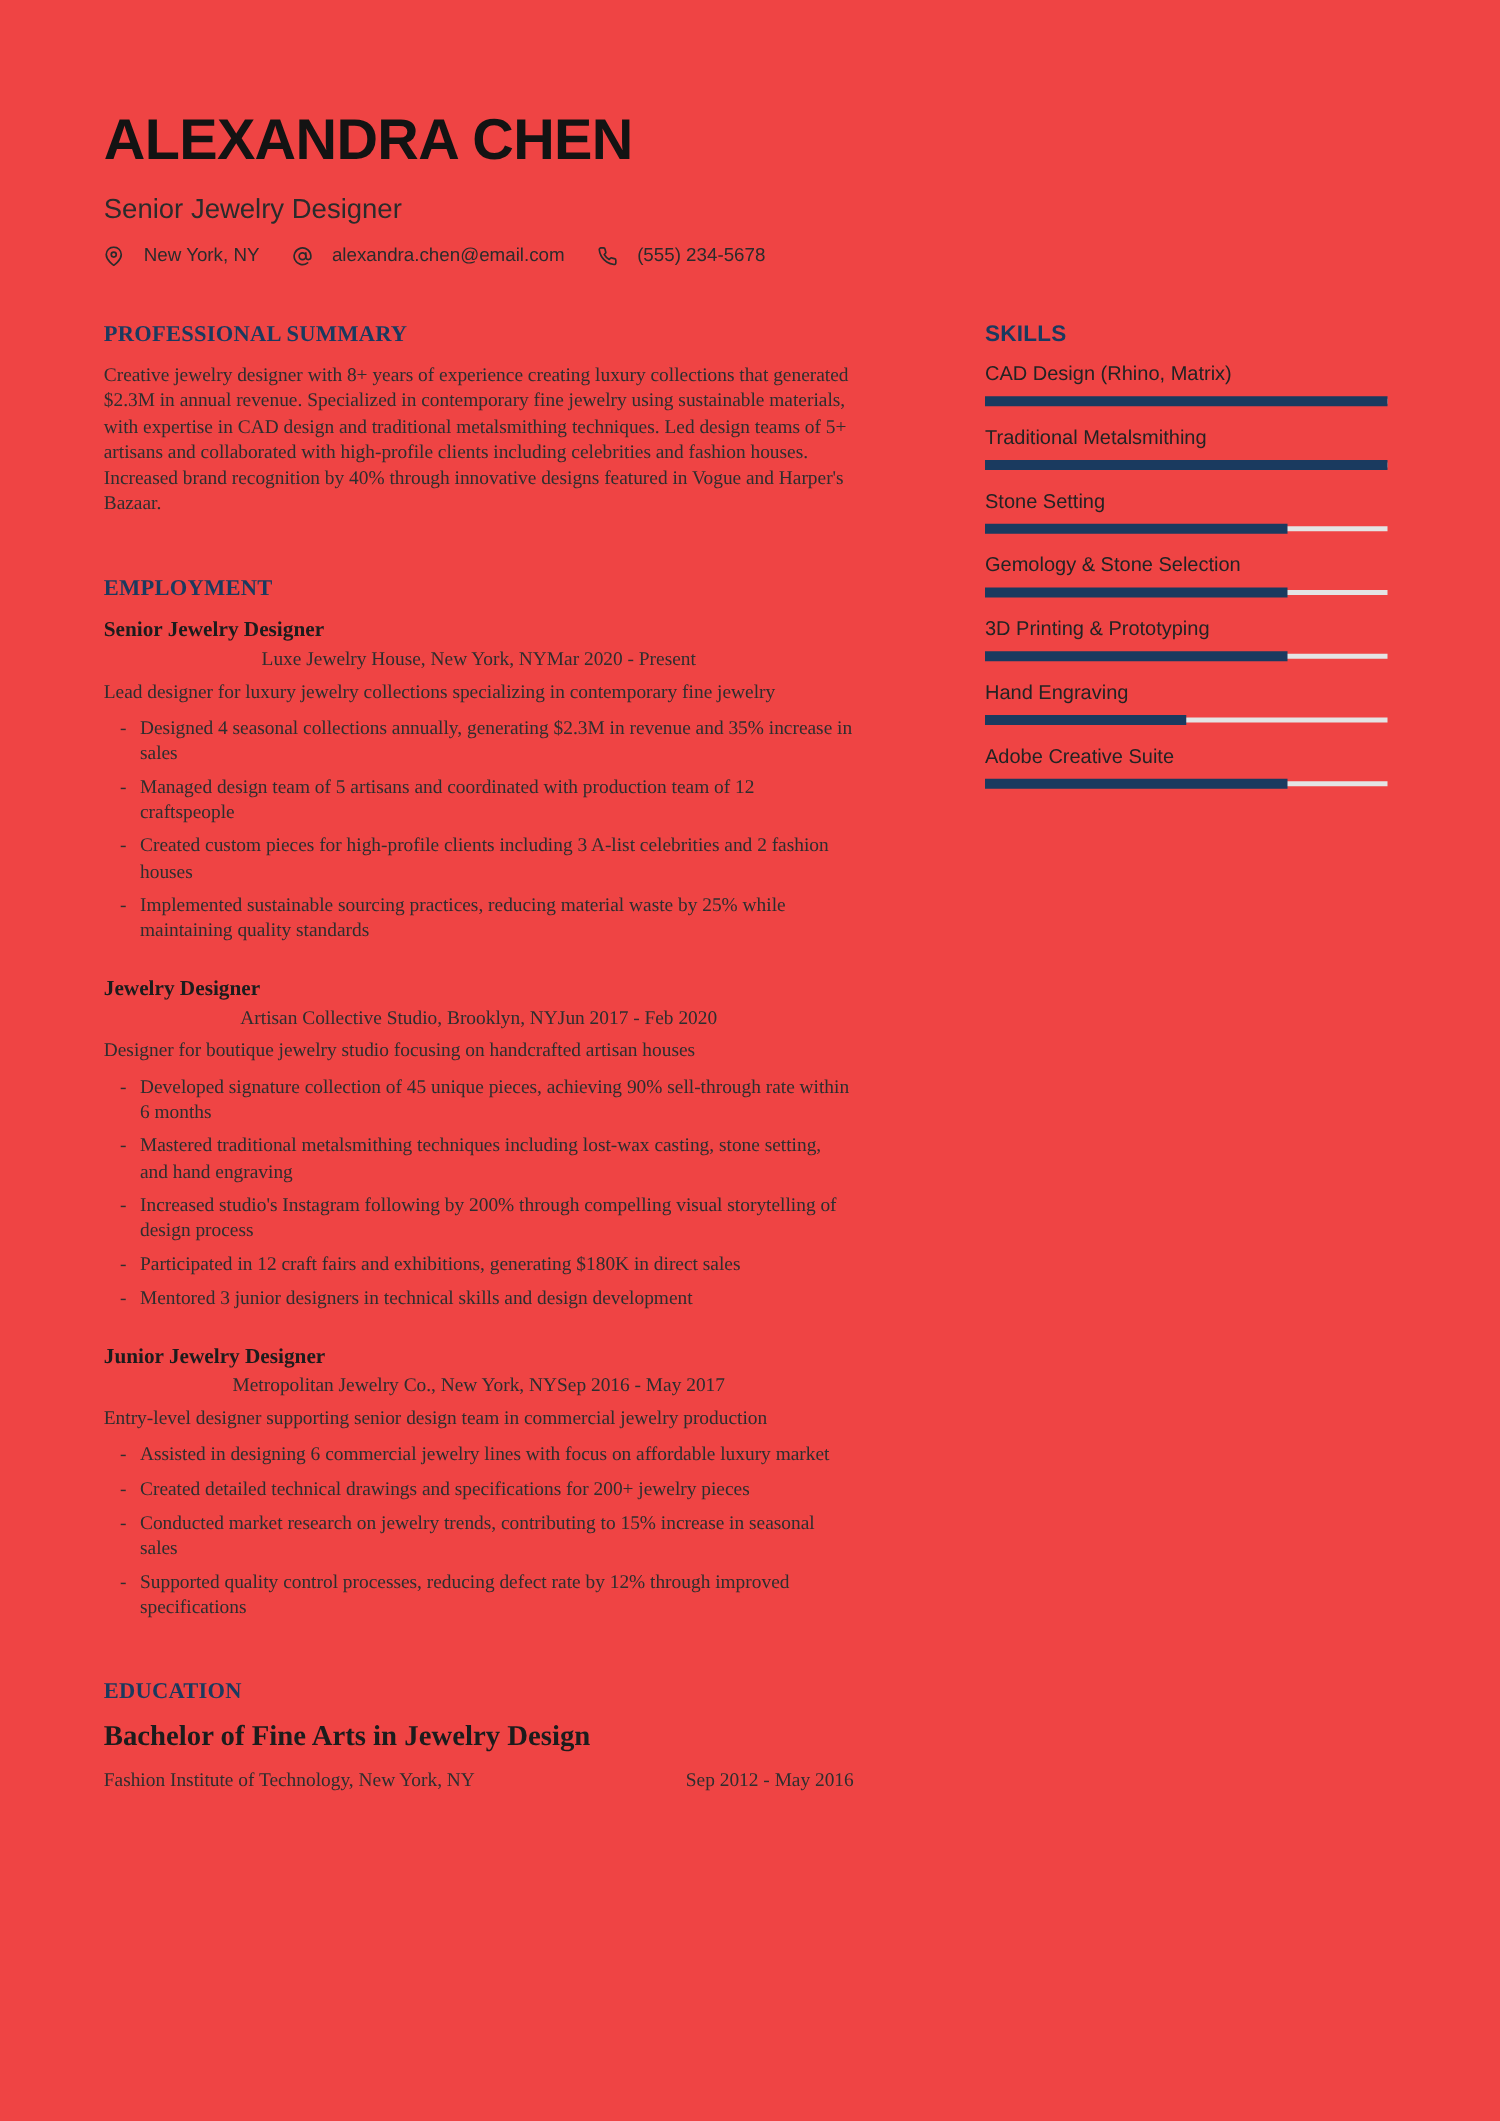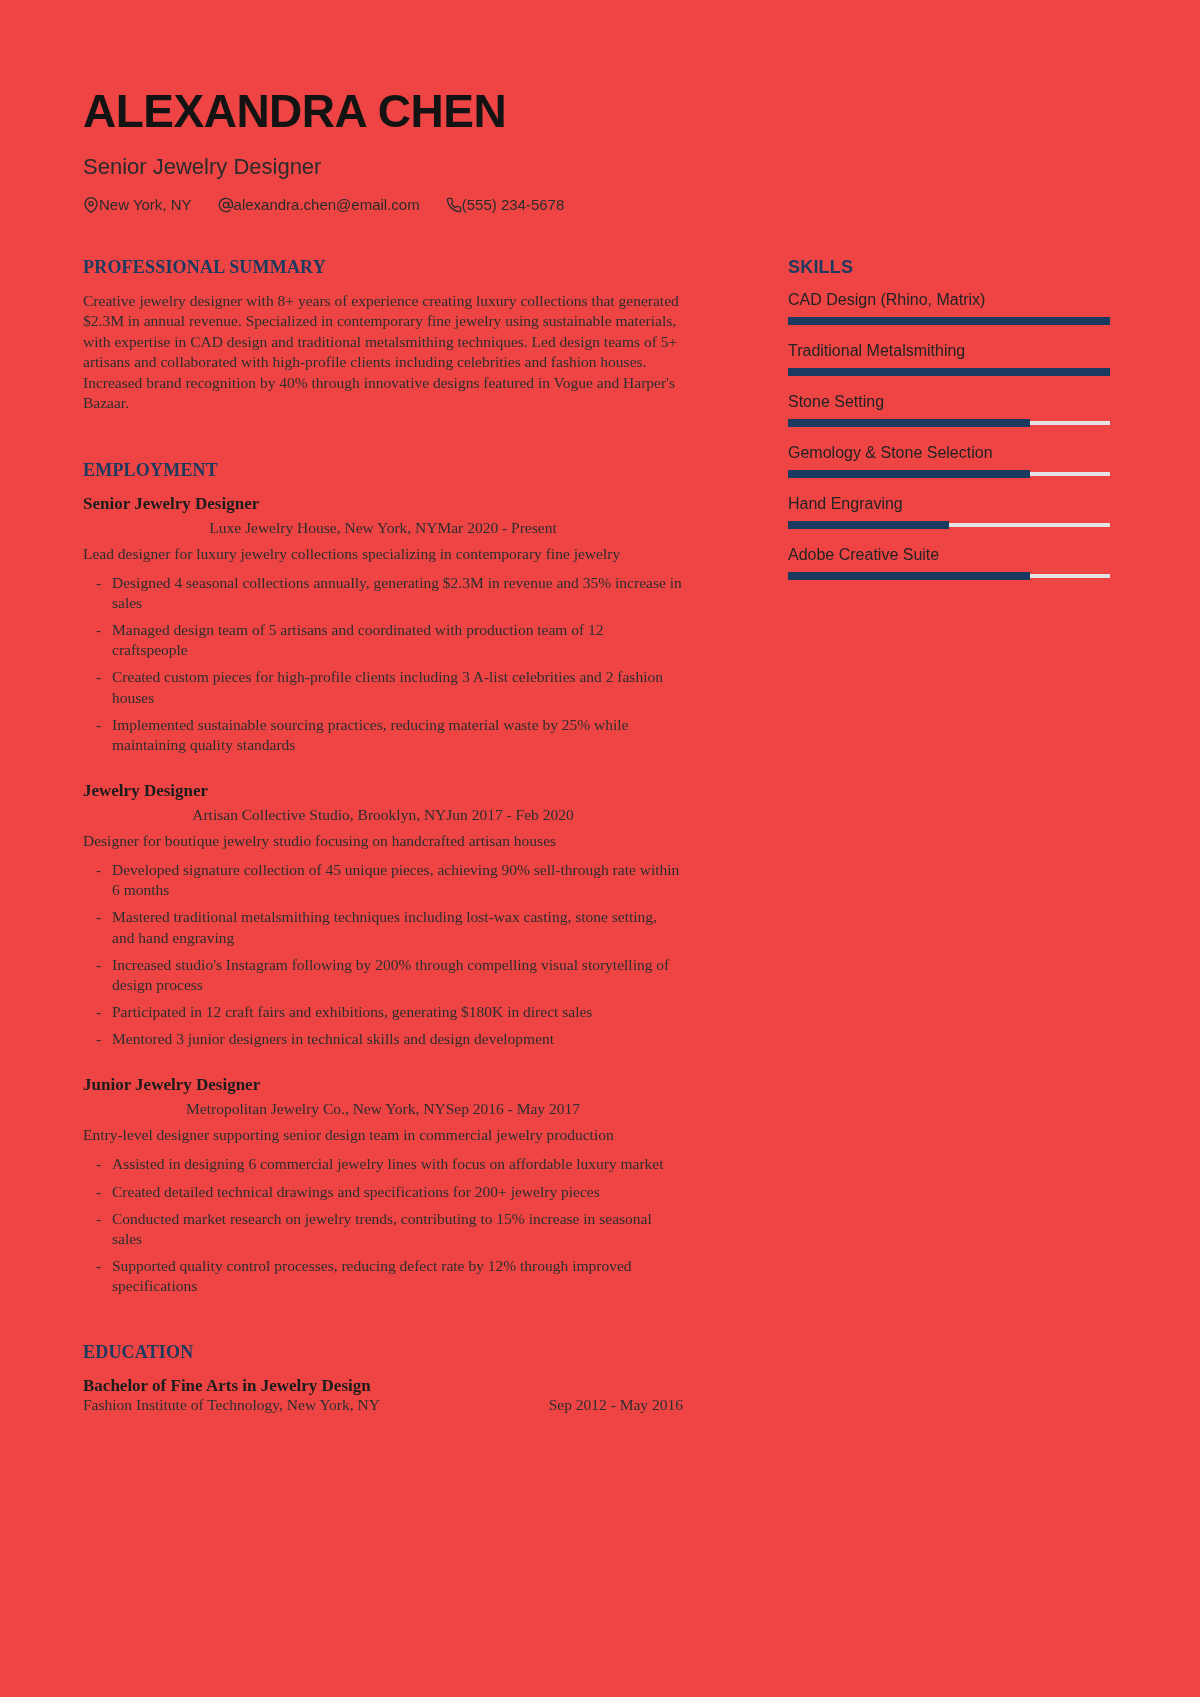--- a/index.html
+++ b/index.html
@@ -32,21 +32,21 @@
     color: #2b2b2b;
   }
   .contact-row {
     margin-top: 16px;
     display: flex;
     align-items: center;
     gap: 26px;
     font-size: 15px;
     color: #2b2b2b;
   }
-  .contact-item { display: flex; align-items: center; gap: 0; }
+  .contact-item { display: flex; align-items: center; gap: 16px; }
   .contact-item svg { display: block; stroke: #2b2b2b; }
   
   .columns {
     margin-top: 44px;
     display: flex;
     align-items: flex-start;
   }
   .col-left  { width: 600px; flex: 0 0 600px; font-family: Liberation Serif, serif; }
   .col-right { margin-left: 105px; width: 322px; flex: 0 0 322px; }
   
@@ -120,24 +120,24 @@
     background: #e4e4e4;
   }
   .skill-bar .fill {
     position: absolute;
     left: 0; top: 0;
     height: 8px;
     background: #1a3a5f;
   }
   
   .edu-degree {
-    font-size: 17px;
+    font-size: 23px;
     font-weight: 700;
     color: #1c1c1c;
-    margin-bottom: 0;
+    margin-bottom: 14px;
   }
   .edu-meta {
     display: flex;
     justify-content: space-between;
     font-size: 15.5px;
     color: #2e2e2e;
   }
 </style>
 </head>
 <body>
@@ -272,20 +272,27 @@
           </div>
       </div>
       <div class="skill-item">
         <div class="skill-label">Gemology &amp; Stone Selection</div>
         <div class="skill-bar">
             <div class="track"></div>
             <div class="fill" style="width: 75%;"></div>
           </div>
       </div>
       <div class="skill-item">
+        <div class="skill-label">3D Printing &amp; Prototyping</div>
+        <div class="skill-bar">
+            <div class="track"></div>
+            <div class="fill" style="width: 75%;"></div>
+          </div>
+      </div>
+      <div class="skill-item">
         <div class="skill-label">Hand Engraving</div>
         <div class="skill-bar">
             <div class="track"></div>
             <div class="fill" style="width: 50%;"></div>
           </div>
       </div>
       <div class="skill-item">
         <div class="skill-label">Adobe Creative Suite</div>
         <div class="skill-bar">
             <div class="track"></div>

